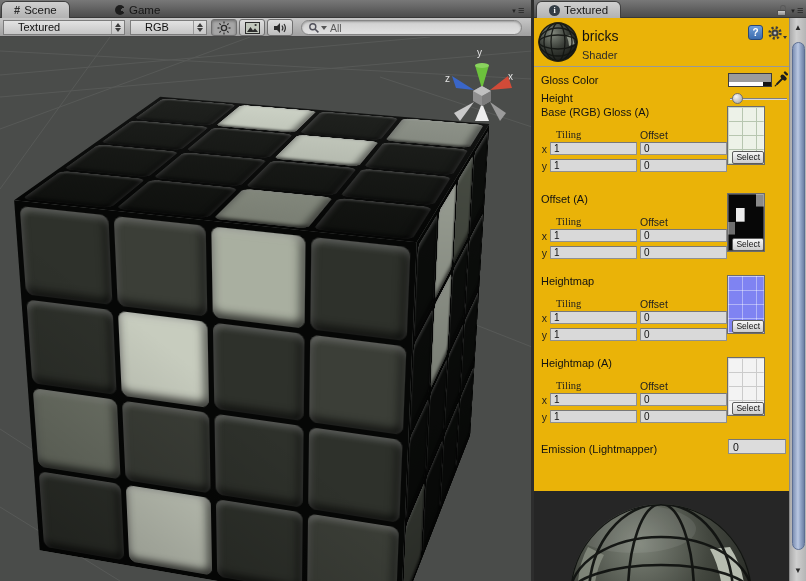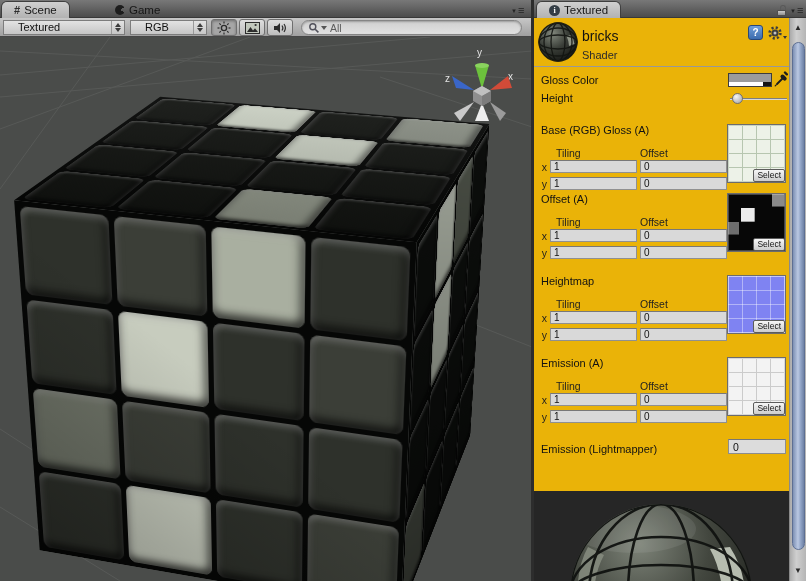--- a/index.html
+++ b/index.html
@@ -80,32 +80,32 @@
   .color-swatch .c { position:absolute; inset:0 0 4px 0; background:#9b9b9b; }
   .color-swatch .a { position:absolute; left:0; right:0; bottom:0; height:4px; background:linear-gradient(90deg,#fff 0 82%,#151515 82%); }
   .dropper { position:absolute; left:240px; top:52px; cursor:pointer; }
 
   .slider { position:absolute; left:196px; top:74px; width:57px; height:14px; cursor:pointer; }
   .slider .track { position:absolute; left:0; right:0; top:6px; height:2px; background:#7e7e7e; border-bottom:1px solid #d9d9d9; }
   .slider .knob { position:absolute; left:2px; top:1px; width:11px; height:11px; border-radius:50%; background:radial-gradient(circle at 35% 30%,#f6f6f6,#b9b9b9 70%,#9a9a9a); border:1px solid #6f6f6f; }
 
   .sec { position:absolute; left:0; width:255px; height:72px; }
   .sec-label { position:absolute; left:7px; top:0; font-size:11px; color:#121212; }
-  .thumb { position:absolute; left:194px; top:1px; width:57px; height:57px; box-shadow:0 0 0 1px #6c6c6c, inset 0 0 0 1px rgba(255,255,255,.25); cursor:pointer; }
+  .thumb { position:absolute; left:194px; top:1px; width:36px; height:57px; box-shadow:0 0 0 1px #6c6c6c, inset 0 0 0 1px rgba(255,255,255,.25); cursor:pointer; }
   .thumb-gloss  { background-color:#edf2e8; background-image:repeating-linear-gradient(0deg,#b7c6b0 0 1px,transparent 1px 14px),repeating-linear-gradient(90deg,#b7c6b0 0 1px,transparent 1px 14px); }
   .thumb-normal { background-color:#7f83f2; background-image:repeating-linear-gradient(0deg,rgba(255,255,255,.4) 0 1px,transparent 1px 14px),repeating-linear-gradient(90deg,rgba(255,255,255,.4) 0 1px,transparent 1px 14px); }
   .thumb-height { background-color:#f3f3f3; background-image:repeating-linear-gradient(0deg,#cbcbcb 0 1px,transparent 1px 14px),repeating-linear-gradient(90deg,#cbcbcb 0 1px,transparent 1px 14px); }
   .thumb-illumin { background:
       linear-gradient(#ececec,#ececec) 30% 32%/24% 24% no-repeat,
       linear-gradient(#8a8a8a,#8a8a8a) 100% 0/22% 22% no-repeat,
       linear-gradient(#6e6e6e,#6e6e6e) 0 62%/20% 22% no-repeat,
       linear-gradient(#e2e2e2,#e2e2e2) 64% 90%/20% 9% no-repeat,#070707; }
   .select-btn { position:absolute; right:0; bottom:0; height:13px; font-size:8.5px; line-height:11px; padding:0 3px; color:#111; background:linear-gradient(#f6f6f6,#cdcdcd); border:1px solid #5c5c5c; border-radius:2px; cursor:pointer; font-family:inherit; }
   .col-hdr { position:absolute; top:23px; font-size:10.5px; color:#1f1f1f; }
-  .col-hdr.c-t { left:22px; } .col-hdr.c-o { left:106px; }
+  .col-hdr.c-t { left:22px;font-family:Liberation Serif, serif; } .col-hdr.c-o { left:106px; }
   .axis-lbl { position:absolute; left:2px; width:11px; text-align:right; font-size:10.5px; color:#1f1f1f; }
   .r1 { top:37px; } .r2 { top:54px; }
   .fld { position:absolute; height:13px; width:87px; background:#d9d9d9; border:1px solid #909090; border-top-color:#787878; font-size:10px; color:#111; padding-left:3px; font-family:inherit; }
   .f-tx { left:16px; top:36px; } .f-ox { left:106px; top:36px; }
   .f-ty { left:16px; top:53px; } .f-oy { left:106px; top:53px; }
 
   .emission-fld { position:absolute; left:194px; top:421px; width:58px; height:15px; background:#dcdcdc; border:1px solid #8d8d8d; border-top-color:#767676; font-size:10.5px; color:#111; padding-left:4px; font-family:inherit; }
 
   
   .pv-head { position:absolute; left:0; top:452px; width:255px; height:20px; background:linear-gradient(#9e9e9e,#6e6e6e); border-top:1px solid #565656; border-bottom:1px solid #2c2c2c; }
@@ -358,21 +358,21 @@
           <path d="M2.2 14.8 l-1 1" stroke="#1d1d1d" stroke-width="1.2" stroke-linecap="round"></path>
         </svg>
       </div>
 
       <div class="lbl" style="left:7px; top:74px;">Height</div>
       <div class="slider">
         <span class="track"></span>
         <span class="knob"></span>
       </div>
 
-      <div class="sec" style="top:106px;">
+      <div class="sec" style="top:88px;">
         <div class="sec-label">Base (RGB) Gloss (A)</div>
         <div class="thumb thumb-gloss">
           <button class="select-btn">Select</button>
         </div>
         <div class="col-hdr c-t">Tiling</div>
         <div class="col-hdr c-o">Offset</div>
         <div class="axis-lbl r1">x</div>
         <div class="axis-lbl r2">y</div>
         <input class="fld f-tx" value="1" style="">
         <input class="fld f-ox" value="0" style="">
@@ -404,21 +404,21 @@
         <div class="col-hdr c-o">Offset</div>
         <div class="axis-lbl r1">x</div>
         <div class="axis-lbl r2">y</div>
         <input class="fld f-tx" value="1" style="">
         <input class="fld f-ox" value="0" style="">
         <input class="fld f-ty" value="1" style="">
         <input class="fld f-oy" value="0" style="">
       </div>
 
       <div class="sec" style="top:339px;">
-        <div class="sec-label">Emission (A)</div>
+        <div class="sec-label">Heightmap (A)</div>
         <div class="thumb thumb-height">
           <button class="select-btn">Select</button>
         </div>
         <div class="col-hdr c-t">Tiling</div>
         <div class="col-hdr c-o">Offset</div>
         <div class="axis-lbl r1">x</div>
         <div class="axis-lbl r2">y</div>
         <input class="fld f-tx" value="1" style="">
         <input class="fld f-ox" value="0" style="">
         <input class="fld f-ty" value="1" style="">

